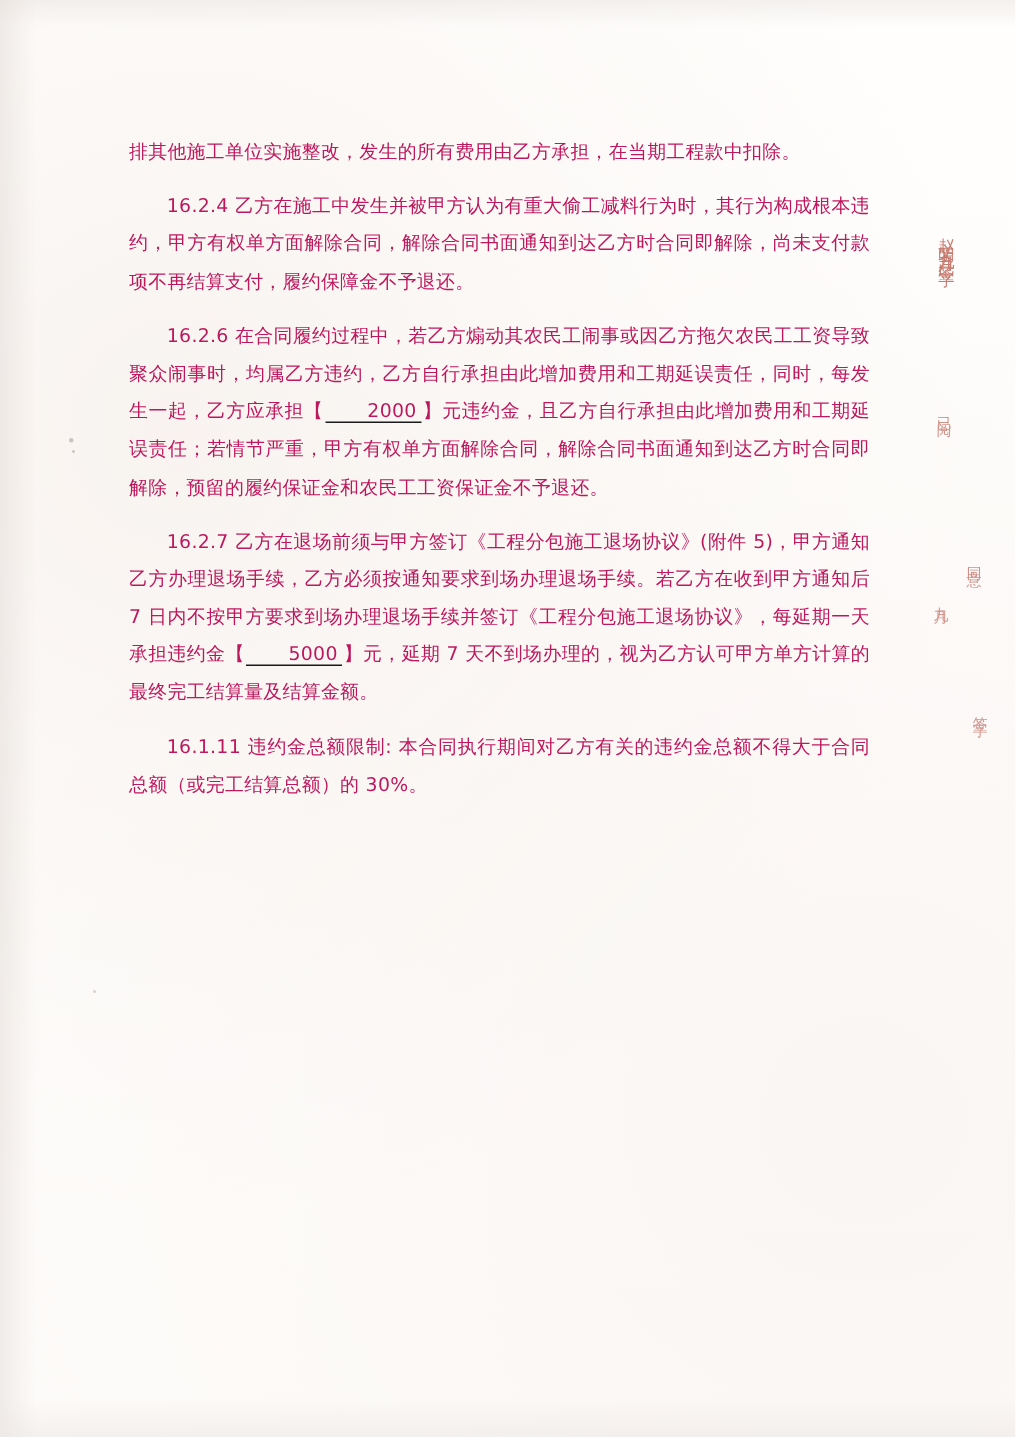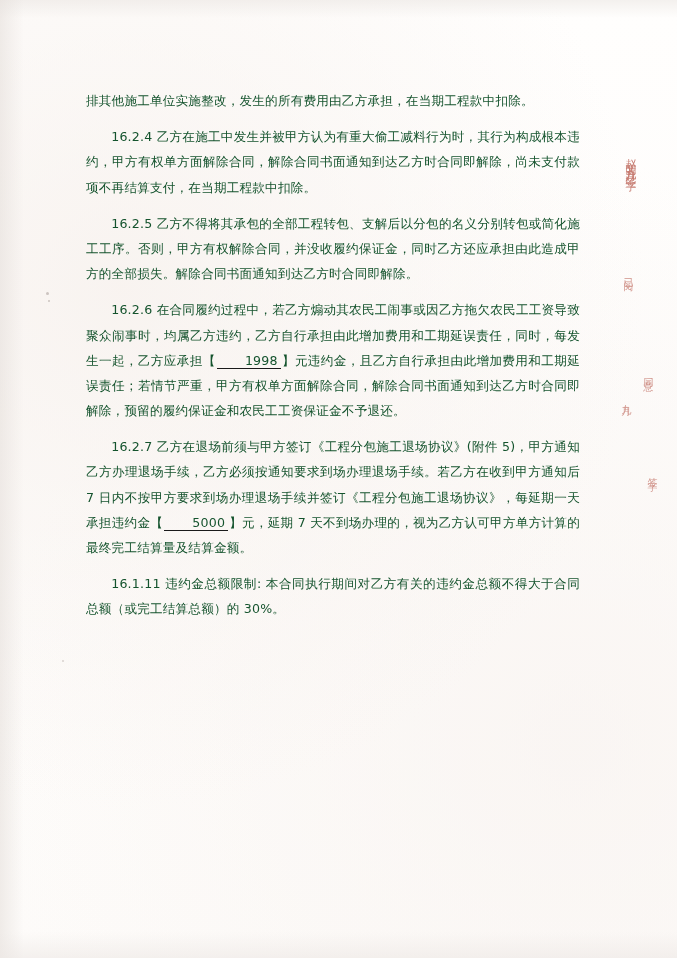--- a/index.html
+++ b/index.html
@@ -53,21 +53,21 @@
     position: absolute;
     left: 86px;
     top: 88px;
     width: 494px;
   }
   p.para {
     margin: 0 0 11px 0;
     font-family: "DejaVu Sans", sans-serif;
     font-size: 12.6px;
     line-height: 2.0;
-    color: #14532d;
+    color: #be185d;
     text-align: justify;
     letter-spacing: 0.2px;
   }
   p.indent {
     text-indent: 2em;
   }
   .blank-val {
     display: inline-block;
     border-bottom: 1px solid #1a1a1a;
     padding: 0 3px;
@@ -120,23 +120,22 @@
   <div class="scan-edge-top"></div>
   <div class="scan-edge-left"></div>
   <div class="scan-edge-bottom"></div>
 
   <div class="stray-dot one"></div>
   <div class="stray-dot two"></div>
   <div class="stray-dot three"></div>
 
   <div class="doc-body">
     <p class="para">排其他施工单位实施整改，发生的所有费用由乙方承担，在当期工程款中扣除。</p>
-    <p class="para indent">16.2.4 乙方在施工中发生并被甲方认为有重大偷工减料行为时，其行为构成根本违约，甲方有权单方面解除合同，解除合同书面通知到达乙方时合同即解除，尚未支付款项不再结算支付，在当期工程款中扣除。</p>
-    <p class="para indent">16.2.5 乙方不得将其承包的全部工程转包、支解后以分包的名义分别转包或简化施工工序。否则，甲方有权解除合同，并没收履约保证金，同时乙方还应承担由此造成甲方的全部损失。解除合同书面通知到达乙方时合同即解除。</p>
-    <p class="para indent">16.2.6 在合同履约过程中，若乙方煽动其农民工闹事或因乙方拖欠农民工工资导致聚众闹事时，均属乙方违约，乙方自行承担由此增加费用和工期延误责任，同时，每发生一起，乙方应承担【<span class="blank-val">1998</span>】元违约金，且乙方自行承担由此增加费用和工期延误责任；若情节严重，甲方有权单方面解除合同，解除合同书面通知到达乙方时合同即解除，预留的履约保证金和农民工工资保证金不予退还。</p>
+    <p class="para indent">16.2.4 乙方在施工中发生并被甲方认为有重大偷工减料行为时，其行为构成根本违约，甲方有权单方面解除合同，解除合同书面通知到达乙方时合同即解除，尚未支付款项不再结算支付，履约保障金不予退还。</p>
+    <p class="para indent">16.2.6 在合同履约过程中，若乙方煽动其农民工闹事或因乙方拖欠农民工工资导致聚众闹事时，均属乙方违约，乙方自行承担由此增加费用和工期延误责任，同时，每发生一起，乙方应承担【<span class="blank-val">2000</span>】元违约金，且乙方自行承担由此增加费用和工期延误责任；若情节严重，甲方有权单方面解除合同，解除合同书面通知到达乙方时合同即解除，预留的履约保证金和农民工工资保证金不予退还。</p>
     <p class="para indent">16.2.7 乙方在退场前须与甲方签订《工程分包施工退场协议》(附件 5)，甲方通知乙方办理退场手续，乙方必须按通知要求到场办理退场手续。若乙方在收到甲方通知后 7 日内不按甲方要求到场办理退场手续并签订《工程分包施工退场协议》，每延期一天承担违约金【<span class="blank-val">5000</span>】元，延期 7 天不到场办理的，视为乙方认可甲方单方计算的最终完工结算量及结算金额。</p>
     <p class="para indent">16.1.11 违约金总额限制: 本合同执行期间对乙方有关的违约金总额不得大于合同总额（或完工结算总额）的 30%。</p>
   </div>
 
   <div class="margin-marks">
     <span class="hw a">赵文明九月已签字</span>
     <span class="hw b">已阅</span>
     <span class="hw c">同意</span>
     <span class="hw d">九月</span>
     <span class="hw e">签字</span>

